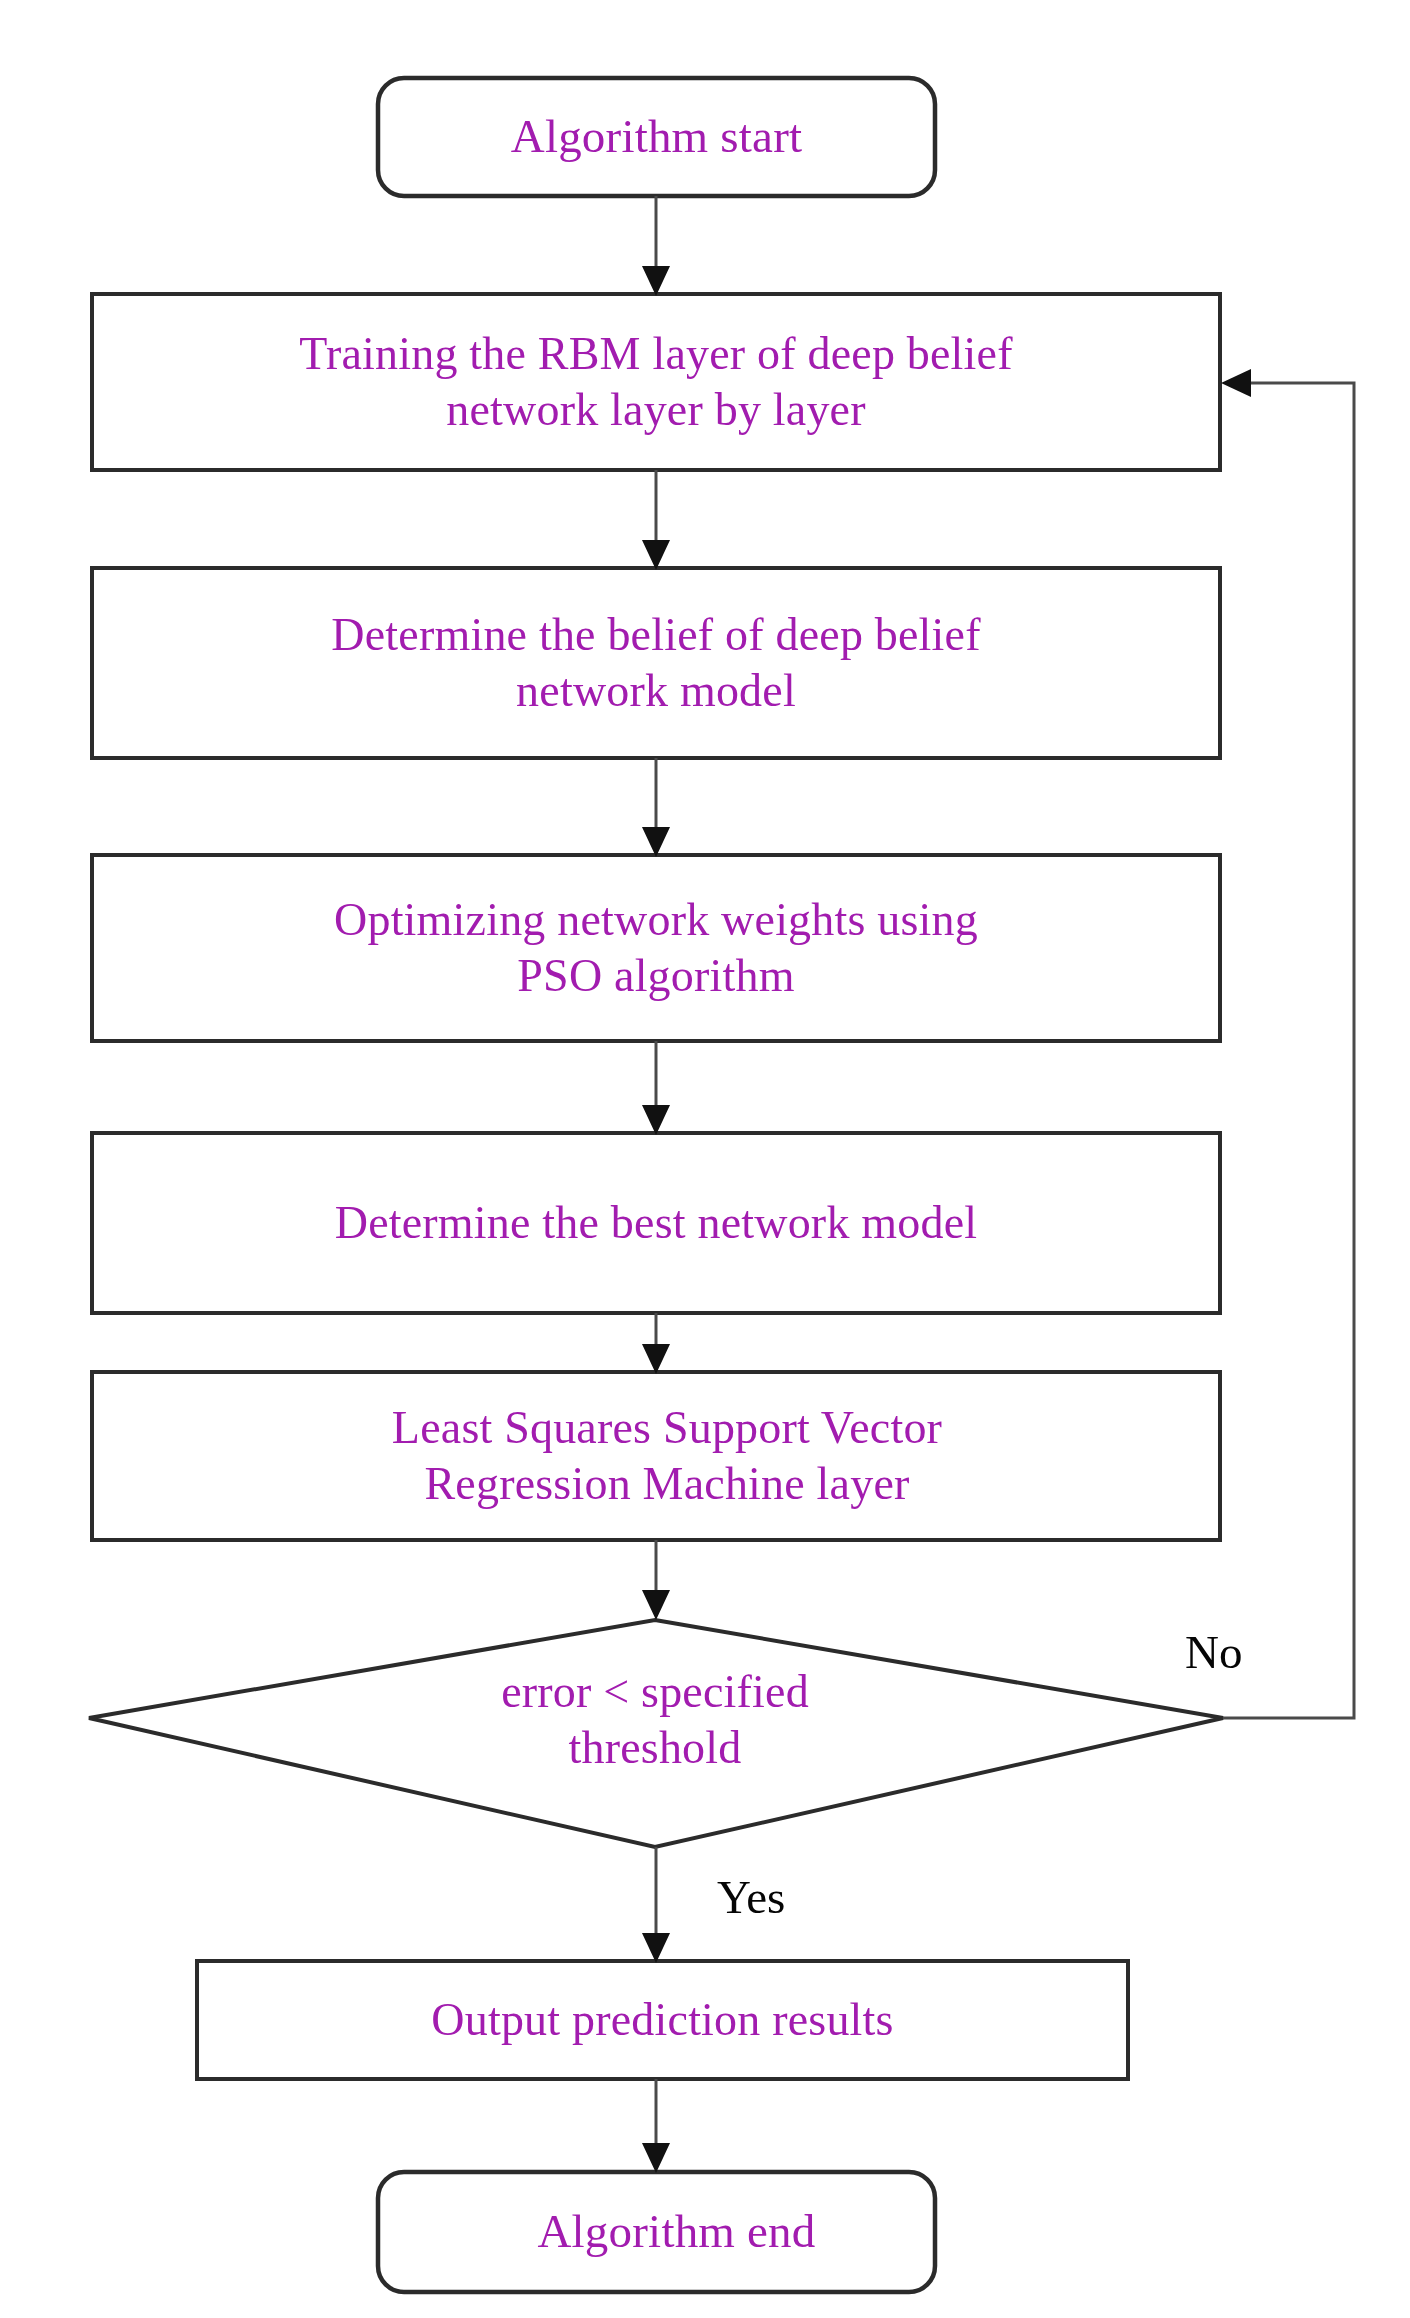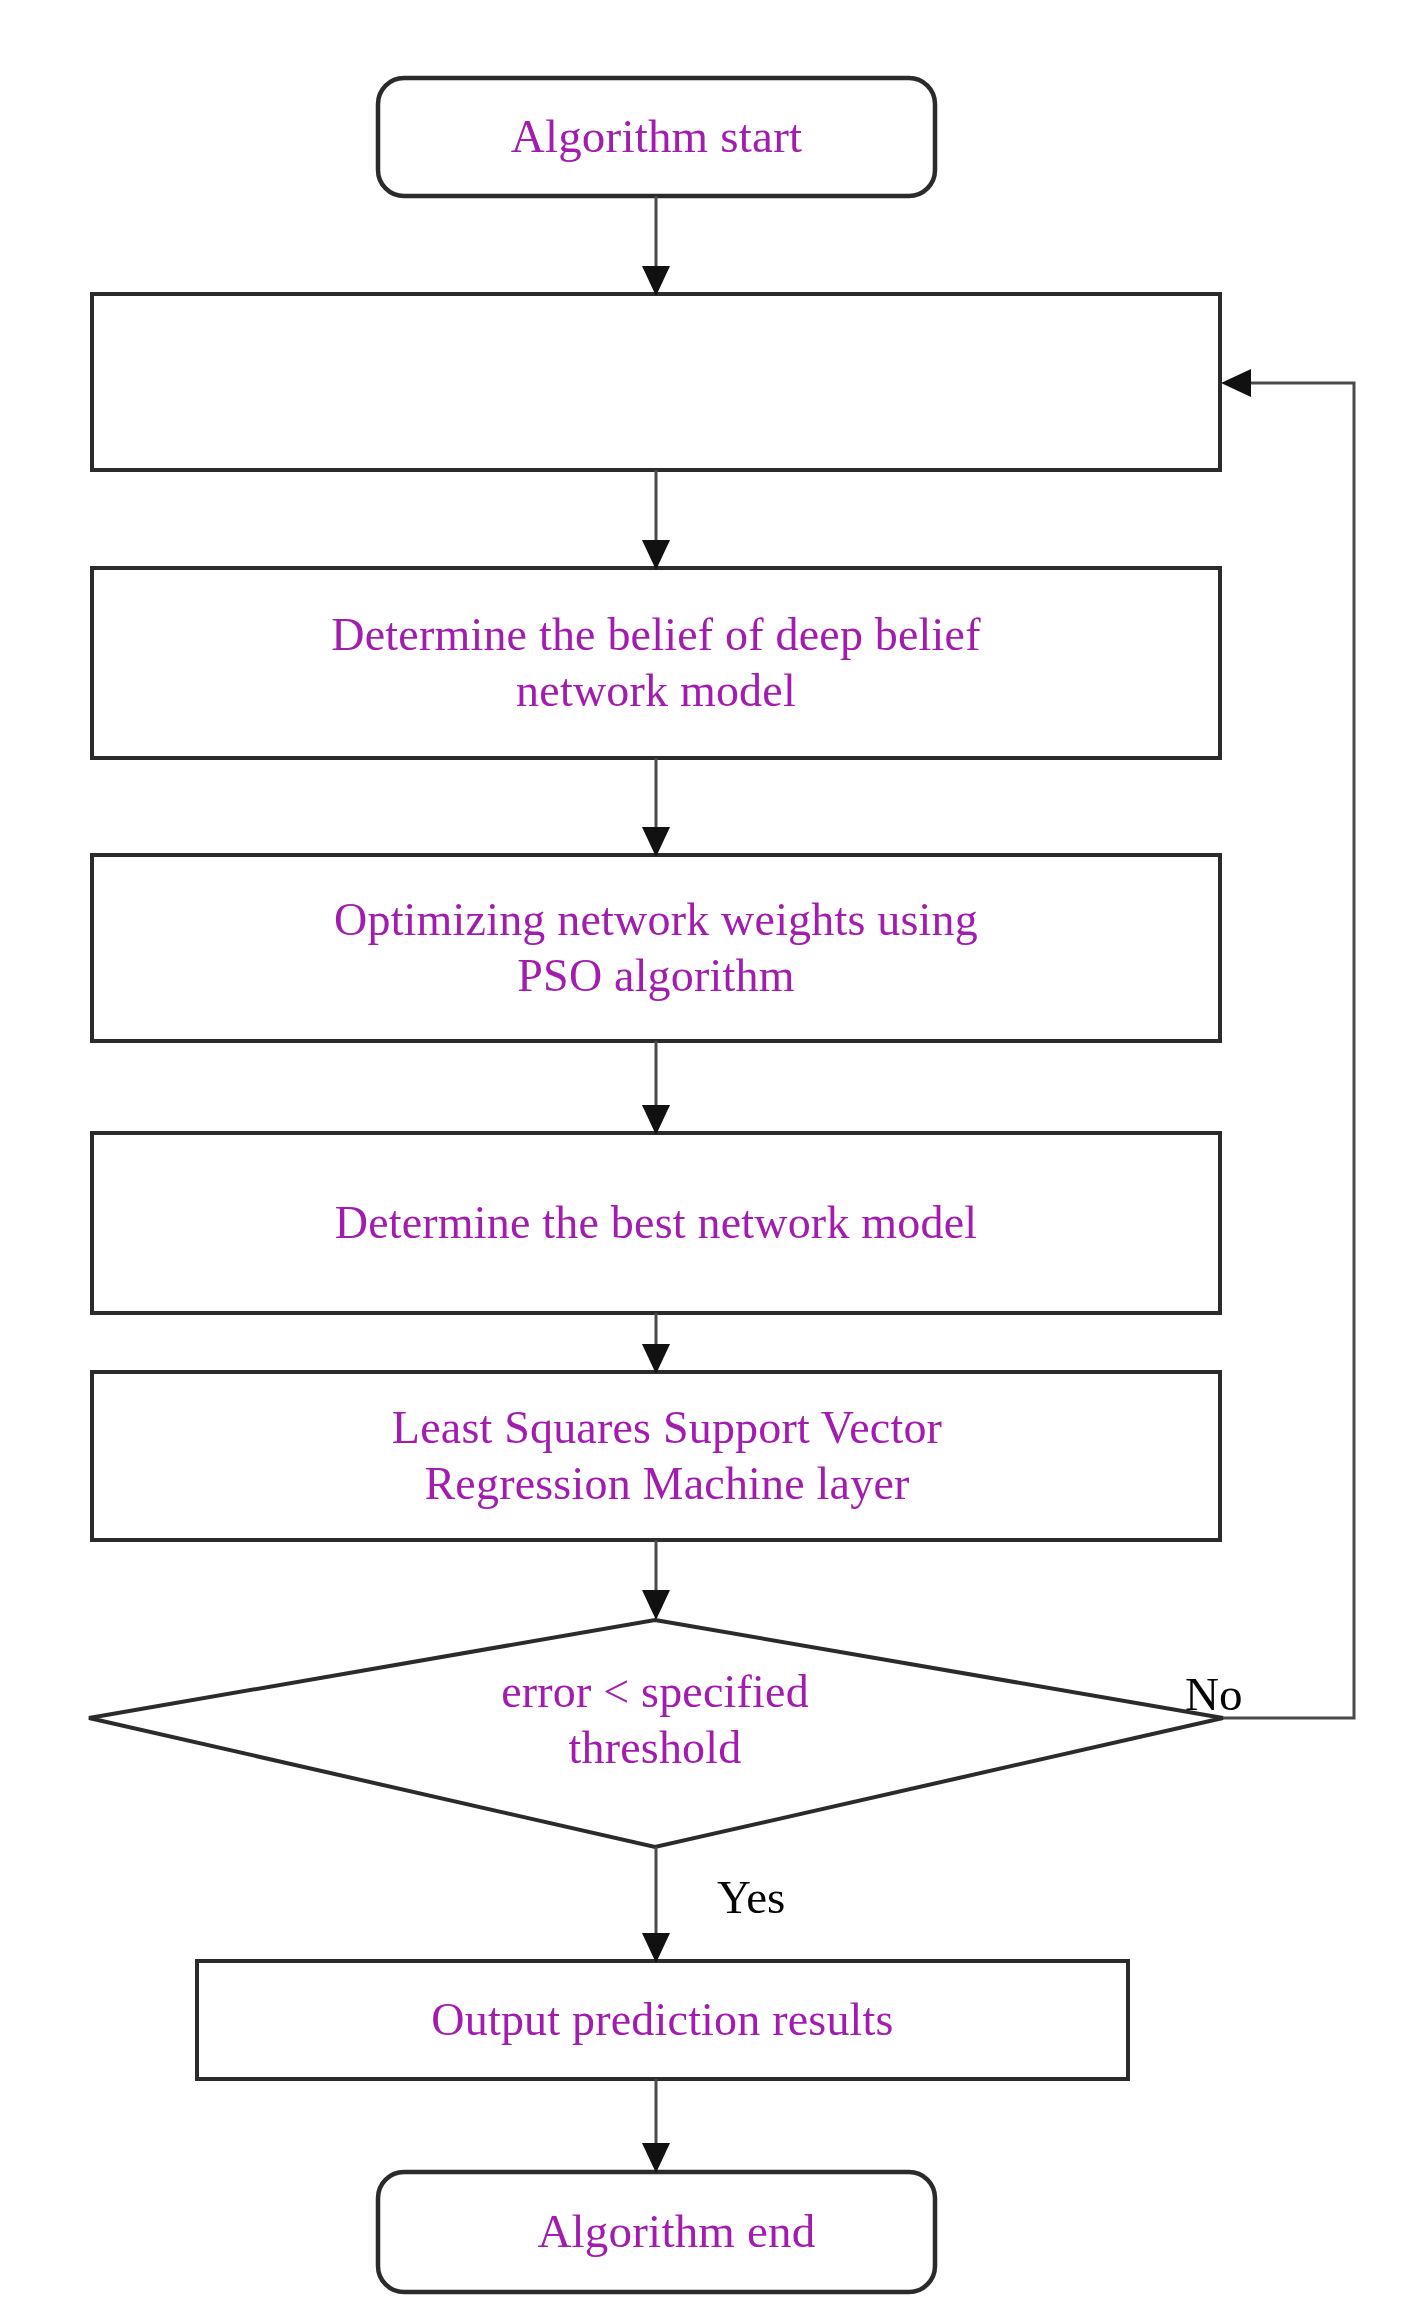--- a/index.html
+++ b/index.html
@@ -142,36 +142,38 @@
     </g>
 
     <g>
       <line class="connector" x1="656" y1="2079" x2="656" y2="2159"></line>
       <polygon class="arrow-head" points="656,2173 642,2143 670,2143"></polygon>
     </g>
   </svg>
 
   <div class="node-text terminal" style="left:378px; top:78px; width:557px; height:118px;">Algorithm start</div>
 
+  <div class="node-text" style="left:92px; top:294px; width:1128px; height:176px;">Training the RBM layer of deep belief
+network layer by layer</div>
 
   <div class="node-text" style="left:92px; top:568px; width:1128px; height:190px;">Determine the belief of  deep belief
 network model</div>
 
   <div class="node-text" style="left:92px; top:855px; width:1128px; height:186px;">Optimizing network weights using
 PSO algorithm</div>
 
   <div class="node-text" style="left:92px; top:1133px; width:1128px; height:180px;">Determine the best network model</div>
 
   <div class="node-text" style="left:103px; top:1372px; width:1128px; height:168px;">Least Squares Support Vector
 Regression Machine layer</div>
 
   <div class="node-text" style="left:335px; top:1640px; width:640px; height:160px;font-family:Liberation Serif, serif;">error &lt; specified
 threshold</div>
 
   <div class="node-text" style="left:197px; top:1961px; width:931px; height:118px;">Output prediction results</div>
 
   <div class="node-text terminal" style="left:398px; top:2172px; width:557px; height:120px;font-family:Liberation Serif, serif;">Algorithm end</div>
 
-  <div class="edge-label" style="left:1185px; top:1629px;margin-top:42px;">No</div>
+  <div class="edge-label" style="left:1185px; top:1629px;">No</div>
 
   <div class="edge-label" style="left:717px; top:1874px;">Yes</div>
 
 </div>
 
 </body></html>

